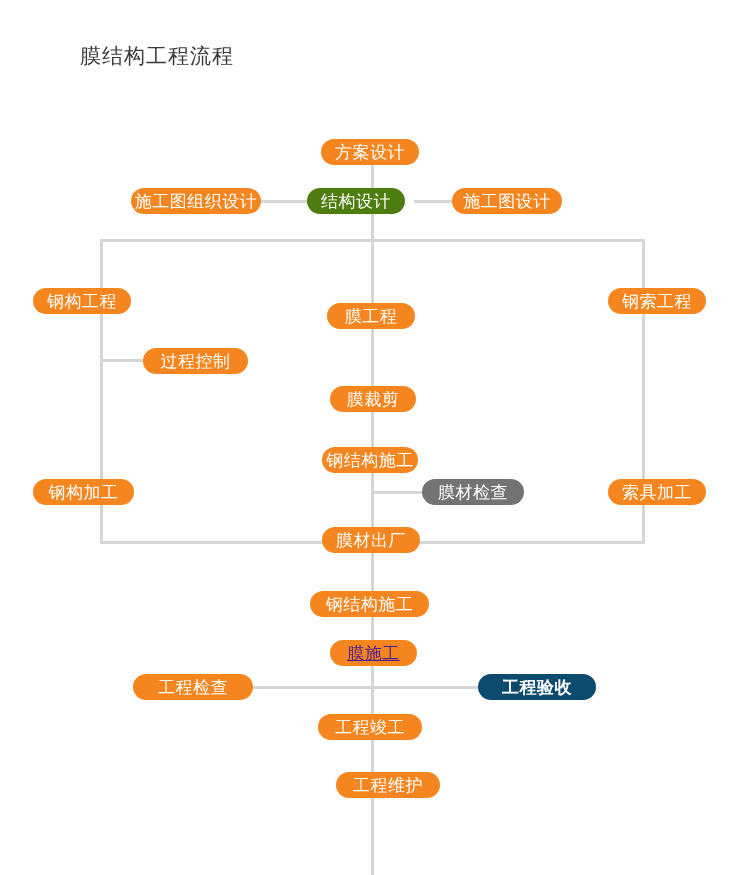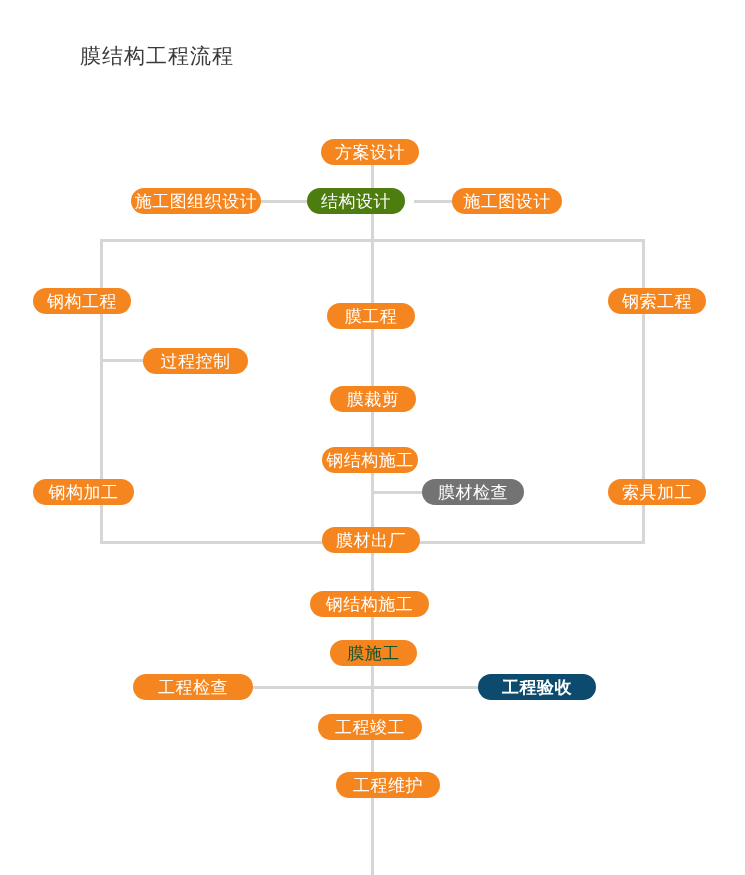--- a/index.html
+++ b/index.html
@@ -74,19 +74,19 @@
       <div class="node" style="left: 327px; top: 303px; width: 88px; background: rgb(245, 134, 31); color: rgb(255, 255, 255);">膜工程</div>
       <div class="node" style="left: 608px; top: 288px; width: 98px; background: rgb(245, 134, 31); color: rgb(255, 255, 255);">钢索工程</div>
       <div class="node" style="left: 143px; top: 348px; width: 105px; background: rgb(245, 134, 31); color: rgb(255, 255, 255);">过程控制</div>
       <div class="node" style="left: 330px; top: 386px; width: 86px; background: rgb(245, 134, 31); color: rgb(255, 255, 255);">膜裁剪</div>
       <div class="node" style="left: 322px; top: 447px; width: 96px; background: rgb(245, 134, 31); color: rgb(255, 255, 255);">钢结构施工</div>
       <div class="node" style="left: 33px; top: 479px; width: 101px; background: rgb(245, 134, 31); color: rgb(255, 255, 255);">钢构加工</div>
       <div class="node" style="left: 422px; top: 479px; width: 102px; background: #737373; color: rgb(255, 255, 255);">膜材检查</div>
       <div class="node" style="left: 608px; top: 479px; width: 98px; background: rgb(245, 134, 31); color: rgb(255, 255, 255);">索具加工</div>
       <div class="node" style="left: 322px; top: 527px; width: 98px; background: rgb(245, 134, 31); color: rgb(255, 255, 255);">膜材出厂</div>
       <div class="node" style="left: 310px; top: 591px; width: 119px; background: rgb(245, 134, 31); color: rgb(255, 255, 255);">钢结构施工</div>
-      <div class="node" style="left: 330px; top: 640px; width: 87px; background: rgb(245, 134, 31); color: #14532d;">膜施工</div>
+      <div class="node" style="left: 330px; top: 640px; width: 87px; background: rgb(245, 134, 31); color: #4c1d95; text-decoration: underline;">膜施工</div>
       <div class="node" style="left: 133px; top: 674px; width: 120px; background: rgb(245, 134, 31); color: rgb(255, 255, 255);">工程检查</div>
       <div class="node" style="left: 478px; top: 674px; width: 118px; background: #0c4a6e; color: rgb(255, 255, 255); font-weight: bold;">工程验收</div>
       <div class="node" style="left: 318px; top: 714px; width: 104px; background: rgb(245, 134, 31); color: rgb(255, 255, 255);">工程竣工</div>
       <div class="node" style="left: 336px; top: 772px; width: 104px; background: rgb(245, 134, 31); color: rgb(255, 255, 255);">工程维护</div>
     </div>
 </div>
 
 </body></html>

